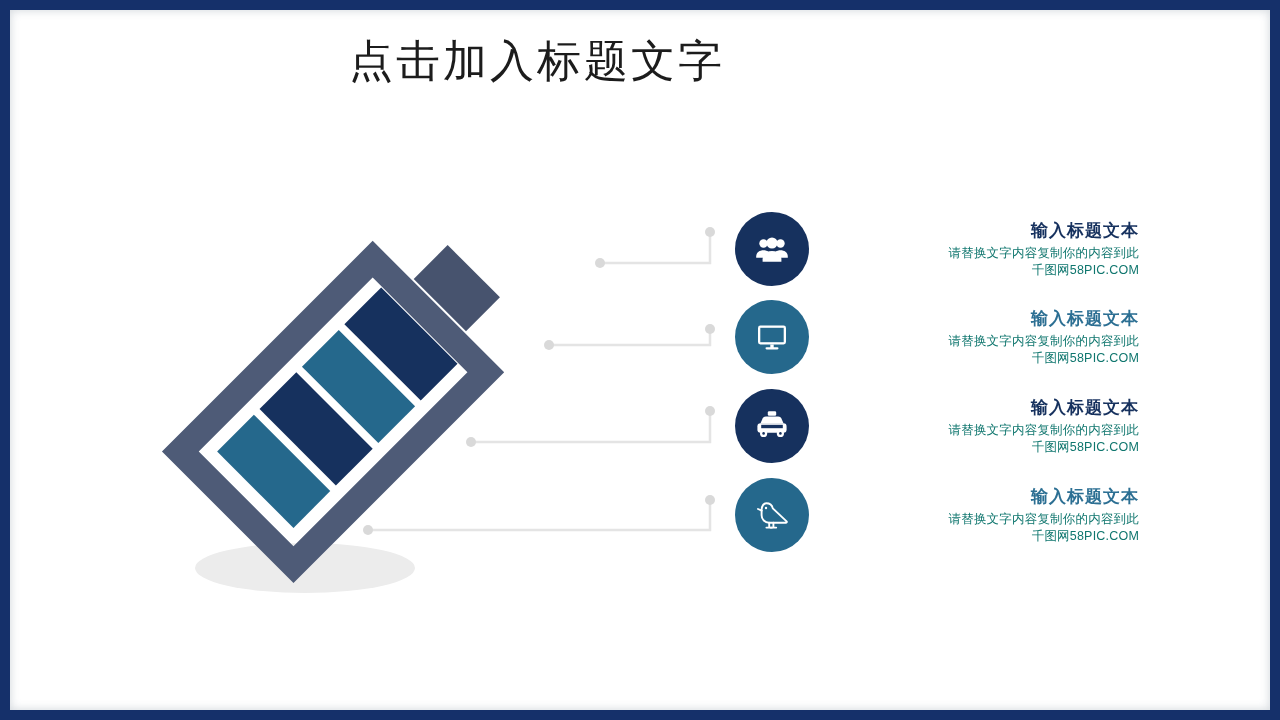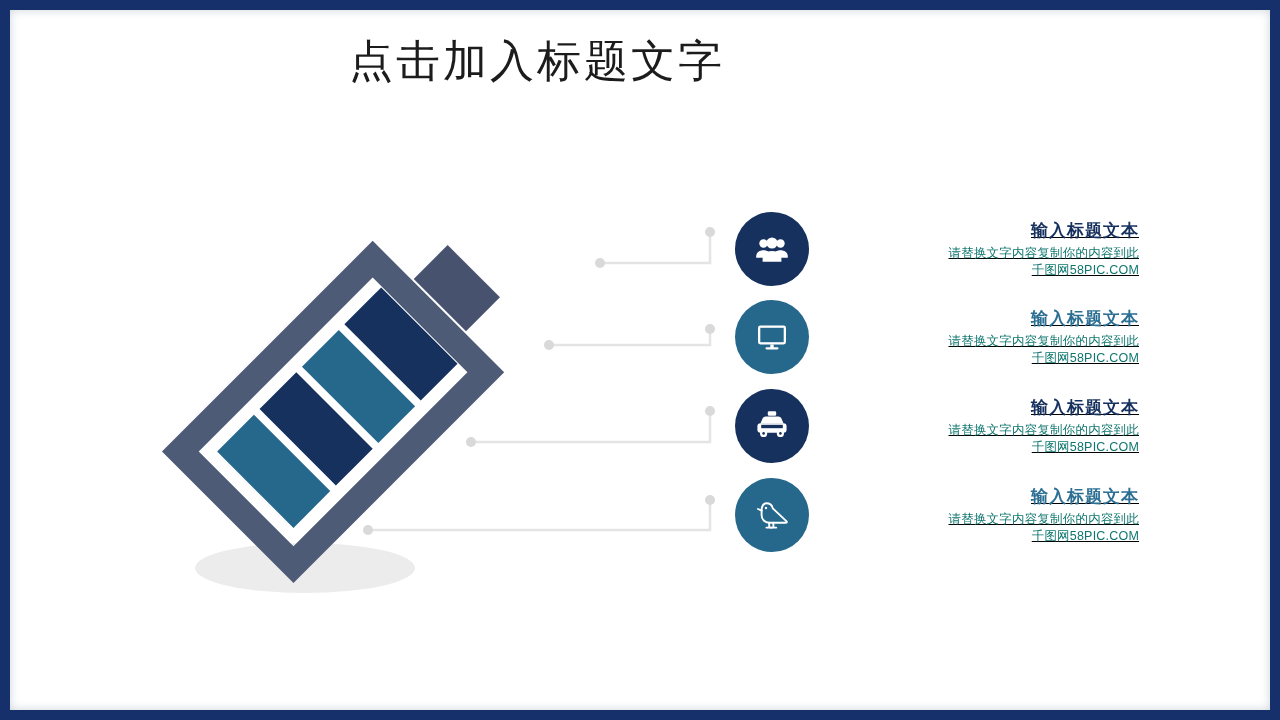--- a/index.html
+++ b/index.html
@@ -67,21 +67,20 @@
   }
 
   
   .row {
     position: absolute;
     left: 725px;
     width: 420px;
     height: 88px;
     display: flex;
     align-items: center;
-    text-decoration: underline;
   }
   #row-0 { top: 195px; }
   #row-1 { top: 283px; }
   #row-2 { top: 372px; }
   #row-3 { top: 461px; }
 
   .icon-circle {
     flex: 0 0 auto;
     width: 74px;
     height: 74px;

